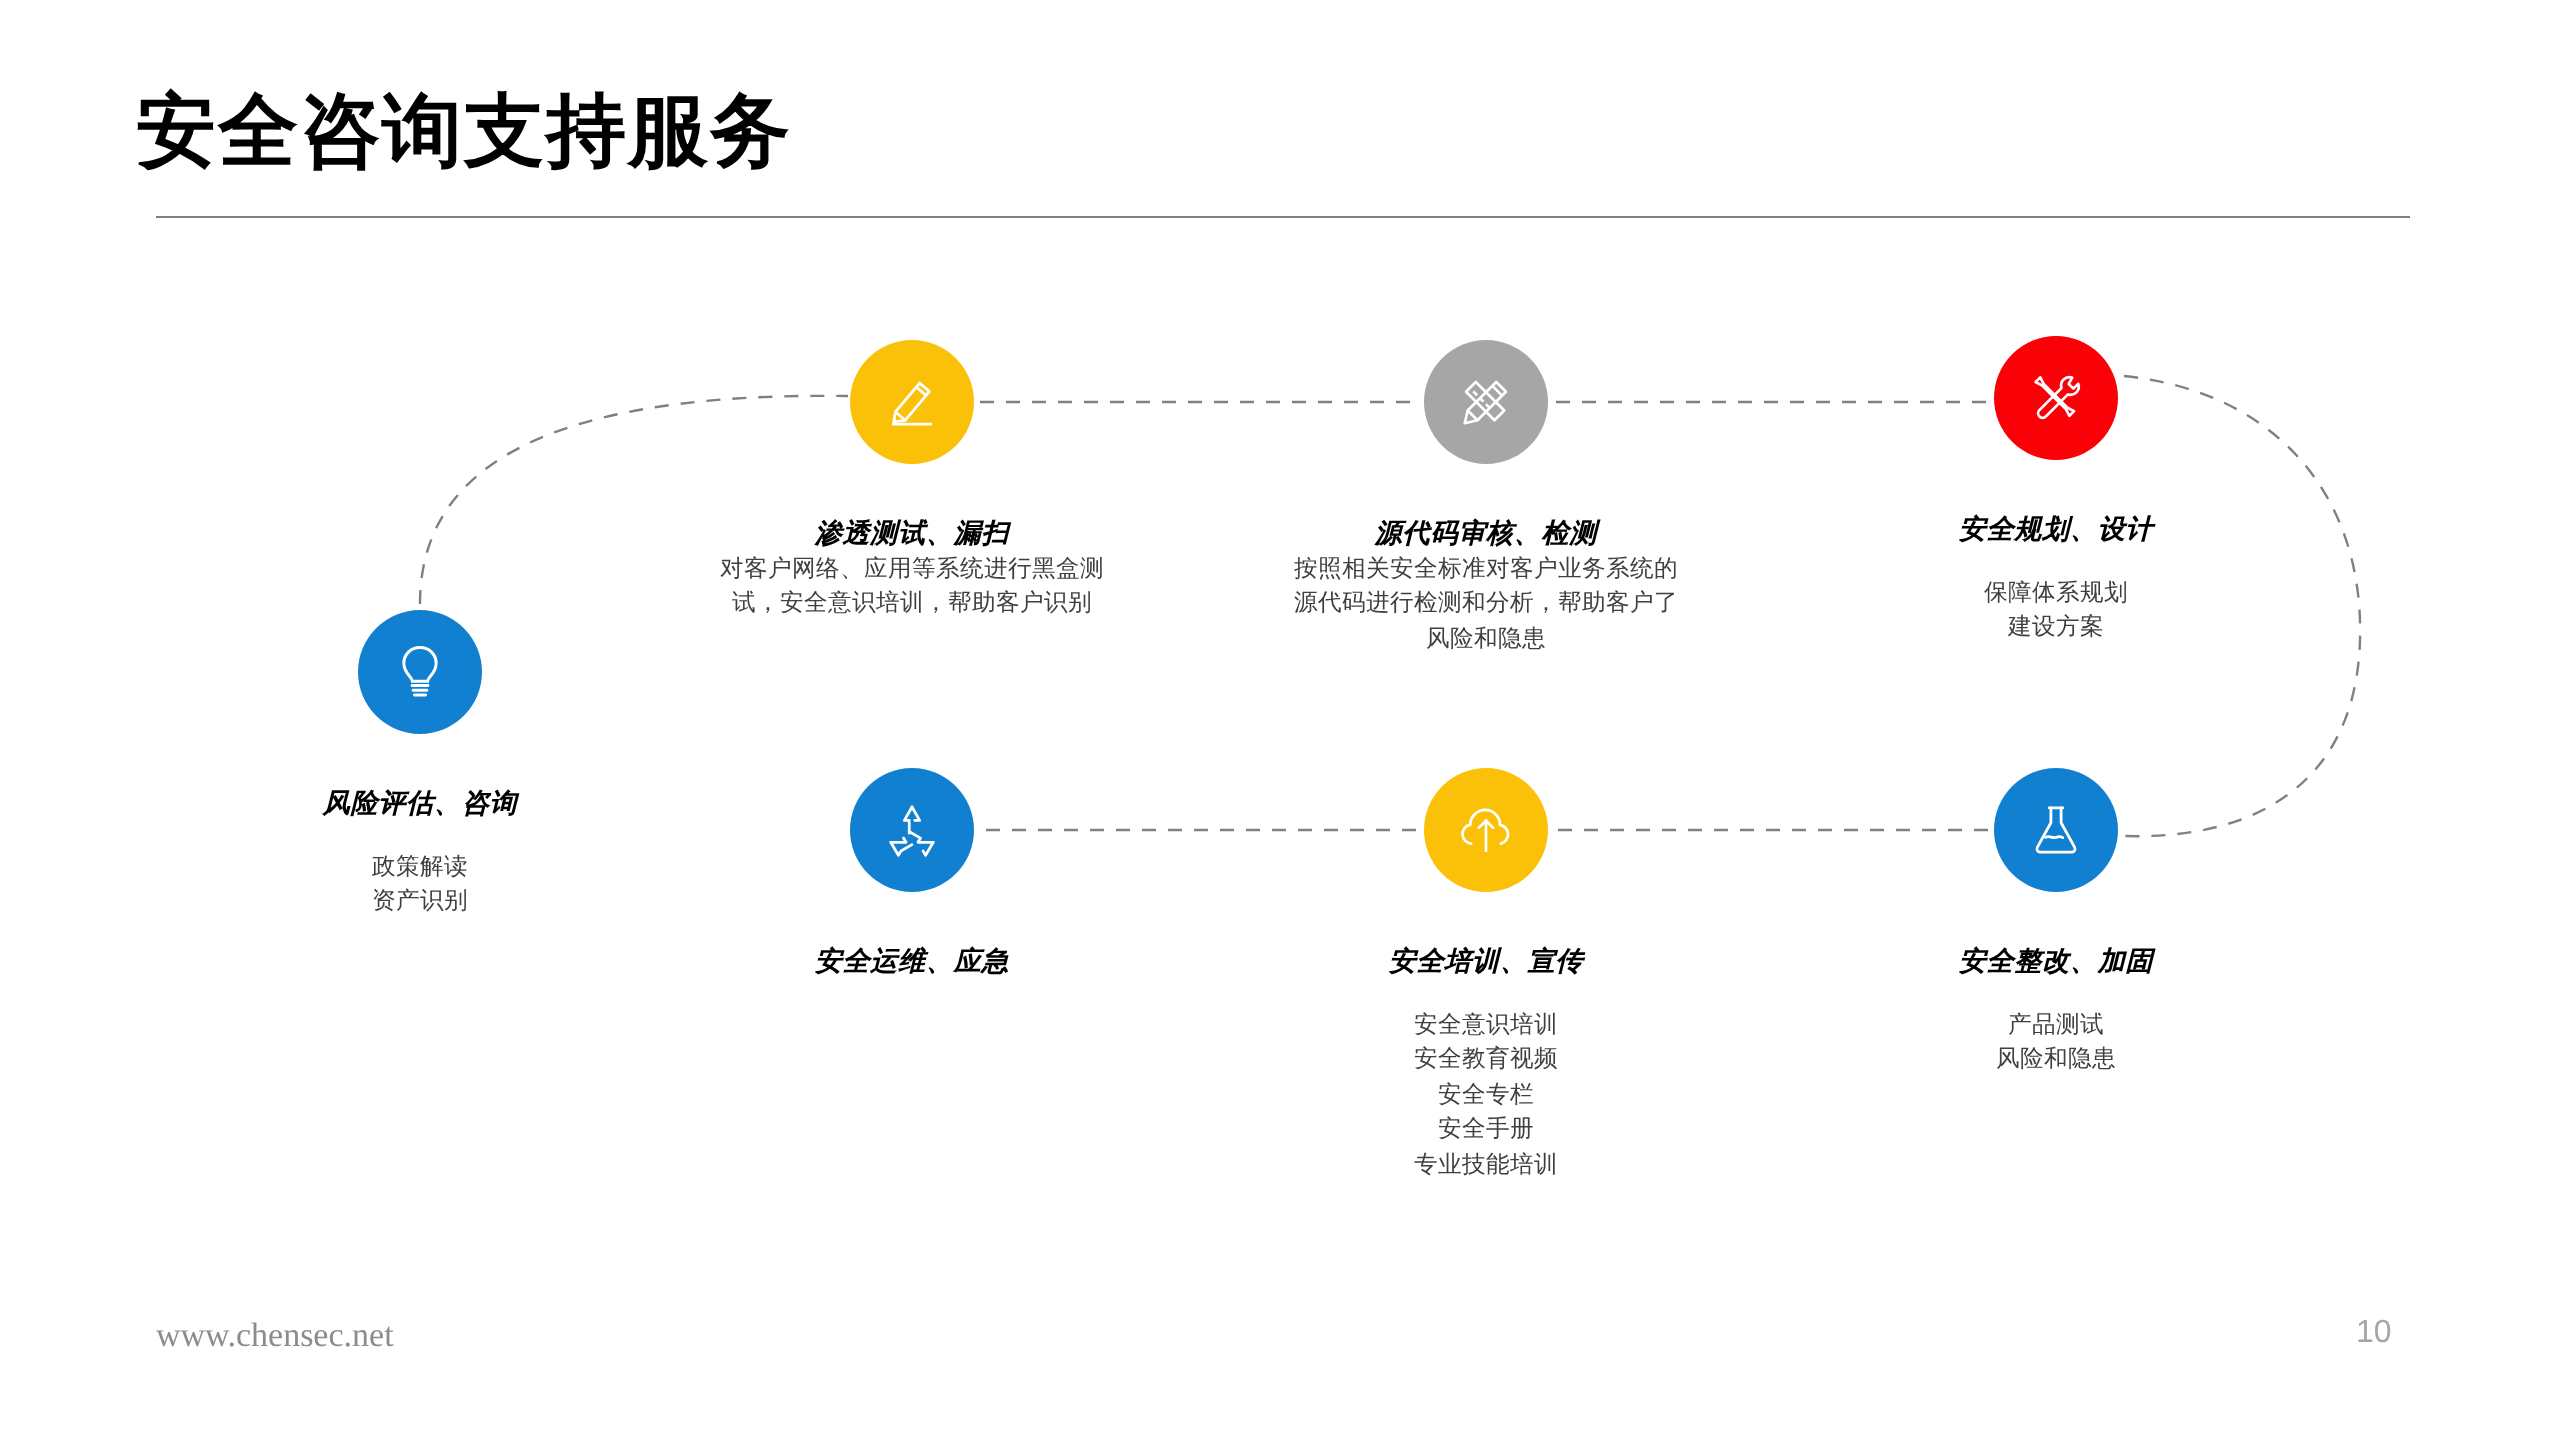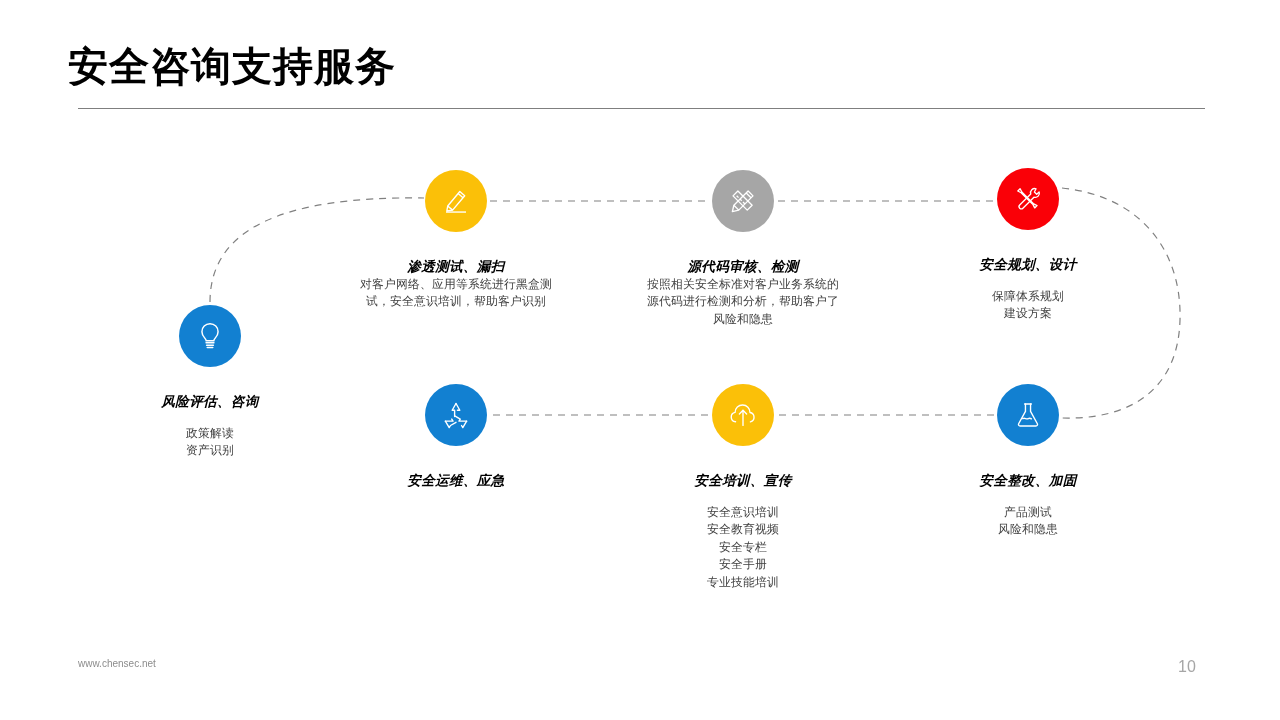--- a/index.html
+++ b/index.html
@@ -91,22 +91,23 @@
     color: #3f3f3f;
     letter-spacing: 0.2px;
   }
   .node-list .line { display: block; }
 
   
   #footer-url {
     position: absolute;
     left: 78px;
     top: 658px;
-    font-size: 10px;
+    font-size: 17px;
     color: #8c8c8c;
+    font-family: Liberation Serif, serif;
   }
   #page-number {
     position: absolute;
     left: 1178px;
     top: 658px;
     font-size: 16px;
     color: #a6a6a6;
   }
 </style>
 </head>

